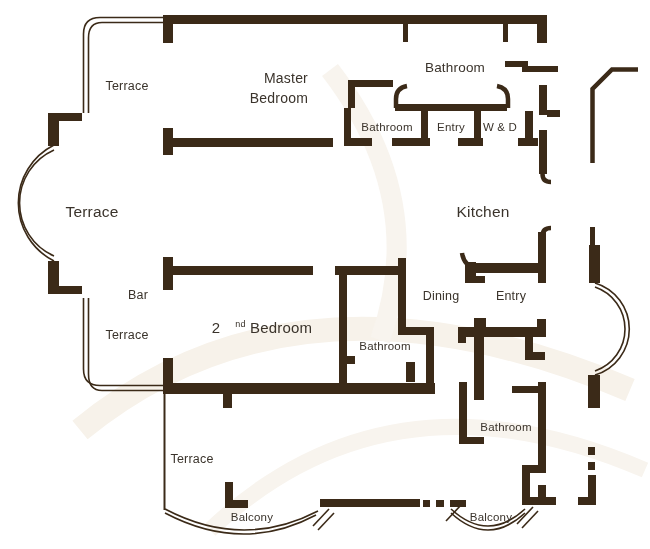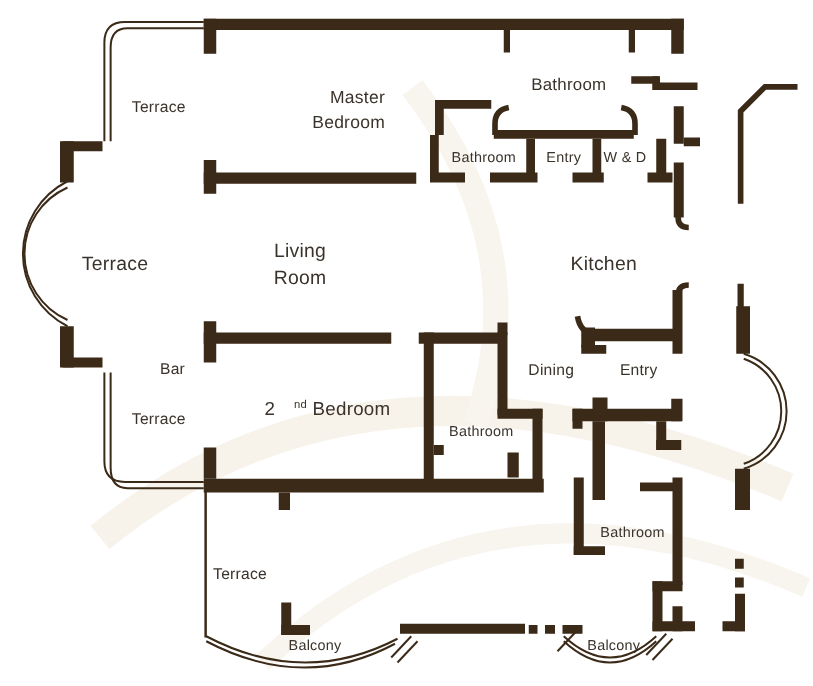--- a/index.html
+++ b/index.html
@@ -141,21 +141,20 @@
   <i class="w" style="left:588px;top:447px;width:7px;height:8px"></i>
   <i class="w" style="left:588px;top:462px;width:7px;height:8px"></i>
 
   <span class="lbl fs-med" style="left:127px;top:86px">Terrace</span>
   <span class="lbl wrap fs-room" style="left:263px;top:88px;width:90px">Master Bedroom</span>
   <span class="lbl fs-bath" style="left:455px;top:68px">Bathroom</span>
   <span class="lbl fs-sm" style="left:387px;top:127px">Bathroom</span>
   <span class="lbl fs-sm" style="left:451px;top:127px">Entry</span>
   <span class="lbl fs-sm" style="left:500px;top:127px">W &amp; D</span>
   <span class="lbl fs-big" style="left:92px;top:212px">Terrace</span>
-  <span class="lbl wrap fs-big" style="left:240px;top:213px;width:72px">Living Room</span>
   <span class="lbl fs-big" style="left:483px;top:212px">Kitchen</span>
   <span class="lbl fs-med" style="left:138px;top:295px">Bar</span>
   <span class="lbl fs-med" style="left:441px;top:296px">Dining</span>
   <span class="lbl fs-med" style="left:511px;top:296px">Entry</span>
   <span class="lbl" style="left:262px;top:328px;font-size:15px"><span>2</span><sup>nd</sup><span> Bedroom</span></span>
   <span class="lbl fs-med" style="left:127px;top:335px">Terrace</span>
   <span class="lbl fs-sm" style="left:385px;top:346px">Bathroom</span>
   <span class="lbl fs-sm" style="left:506px;top:427px">Bathroom</span>
   <span class="lbl fs-med" style="left:192px;top:459px">Terrace</span>
   <span class="lbl fs-sm" style="left:252px;top:517px">Balcony</span>

